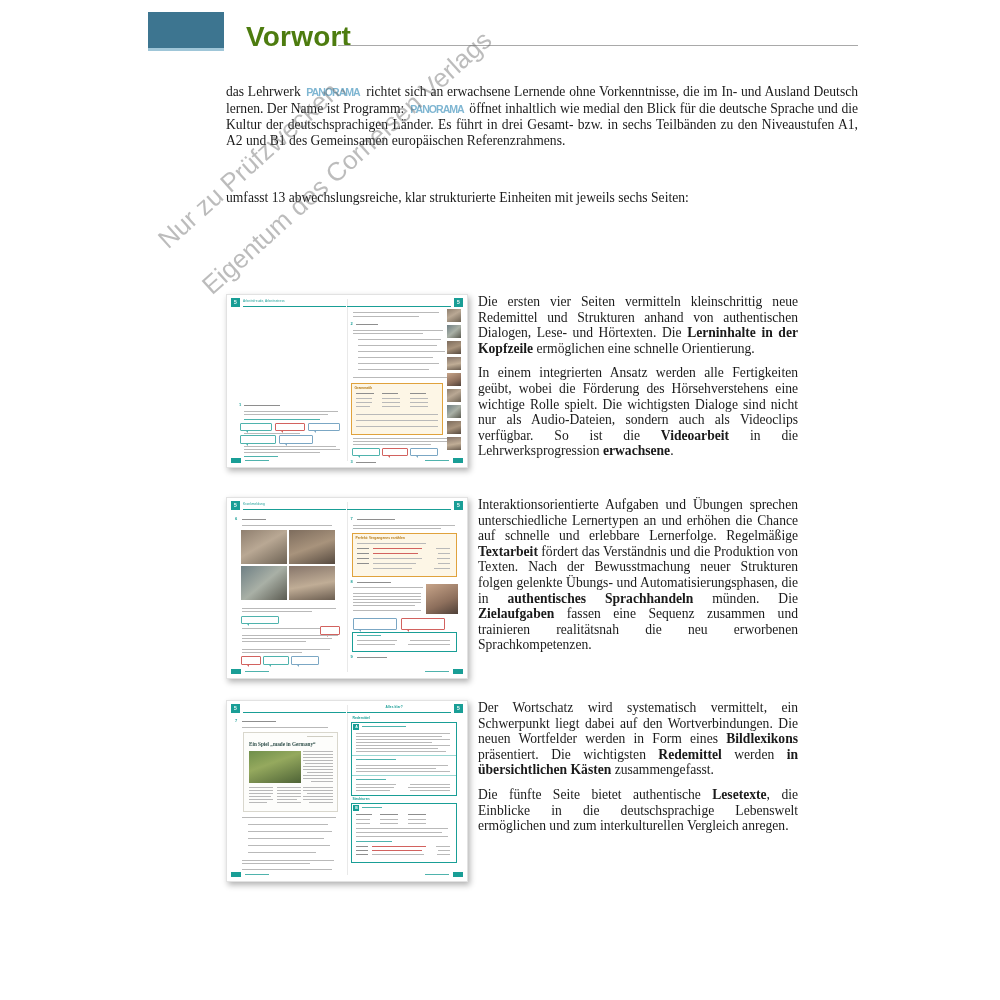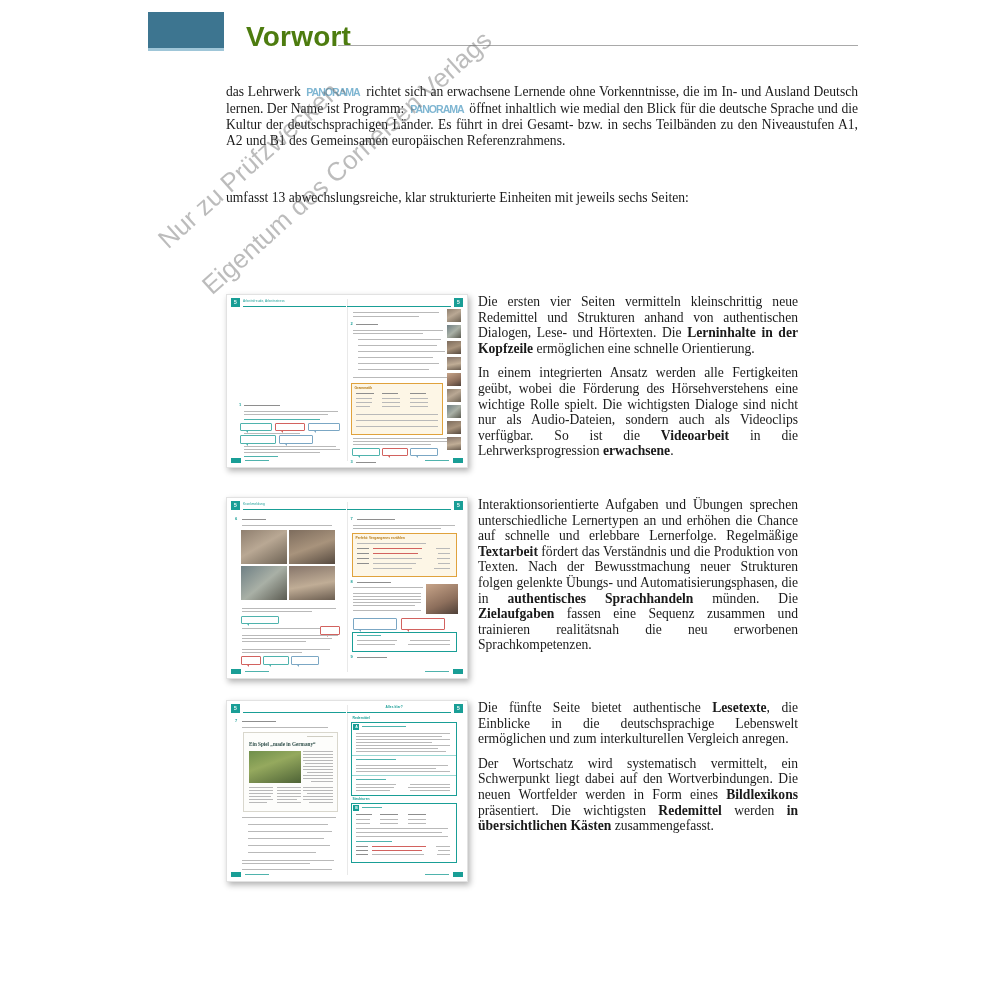--- a/index.html
+++ b/index.html
@@ -652,22 +652,22 @@
             <div class="tl dk" style="left:4px;top:50px;width:12px;"></div>
           </div>
 
           <div class="foot-bar" style="right:0;width:10px;background:#199e96;"></div>
           <div class="tl" style="right:14px;bottom:6px;width:24px;background:#4fb3ad;"></div>
         </div>
       </div>
     </div>
 
     <div class="figtext">
+      <p class="body">Der Wortschatz wird systematisch vermittelt, ein Schwerpunkt liegt dabei auf den Wortverbindungen. Die neuen Wortfelder werden in Form eines <b>Bildlexikons</b> präsentiert. Die wichtigsten <b>Redemittel</b> werden <b>in übersichtlichen Kästen</b> zusammengefasst.</p>
       <p class="body">Die fünfte Seite bietet authentische <b>Lesetexte</b>, die Einblicke in die deutschsprachige Lebenswelt ermöglichen und zum interkulturellen Vergleich anregen.</p>
-      <p class="body">Der Wortschatz wird systematisch vermittelt, ein Schwerpunkt liegt dabei auf den Wortverbindungen. Die neuen Wortfelder werden in Form eines <b>Bildlexikons</b> präsentiert. Die wichtigsten <b>Redemittel</b> werden <b>in übersichtlichen Kästen</b> zusammengefasst.</p>
     </div>
   </div>
 
   <div class="wm-wrap">
     <div class="wm-line wm1">Nur zu Prüfzwecken,</div>
     <div class="wm-line wm2">Eigentum des Cornelsen Verlags</div>
   </div>
 
 </div>
 

